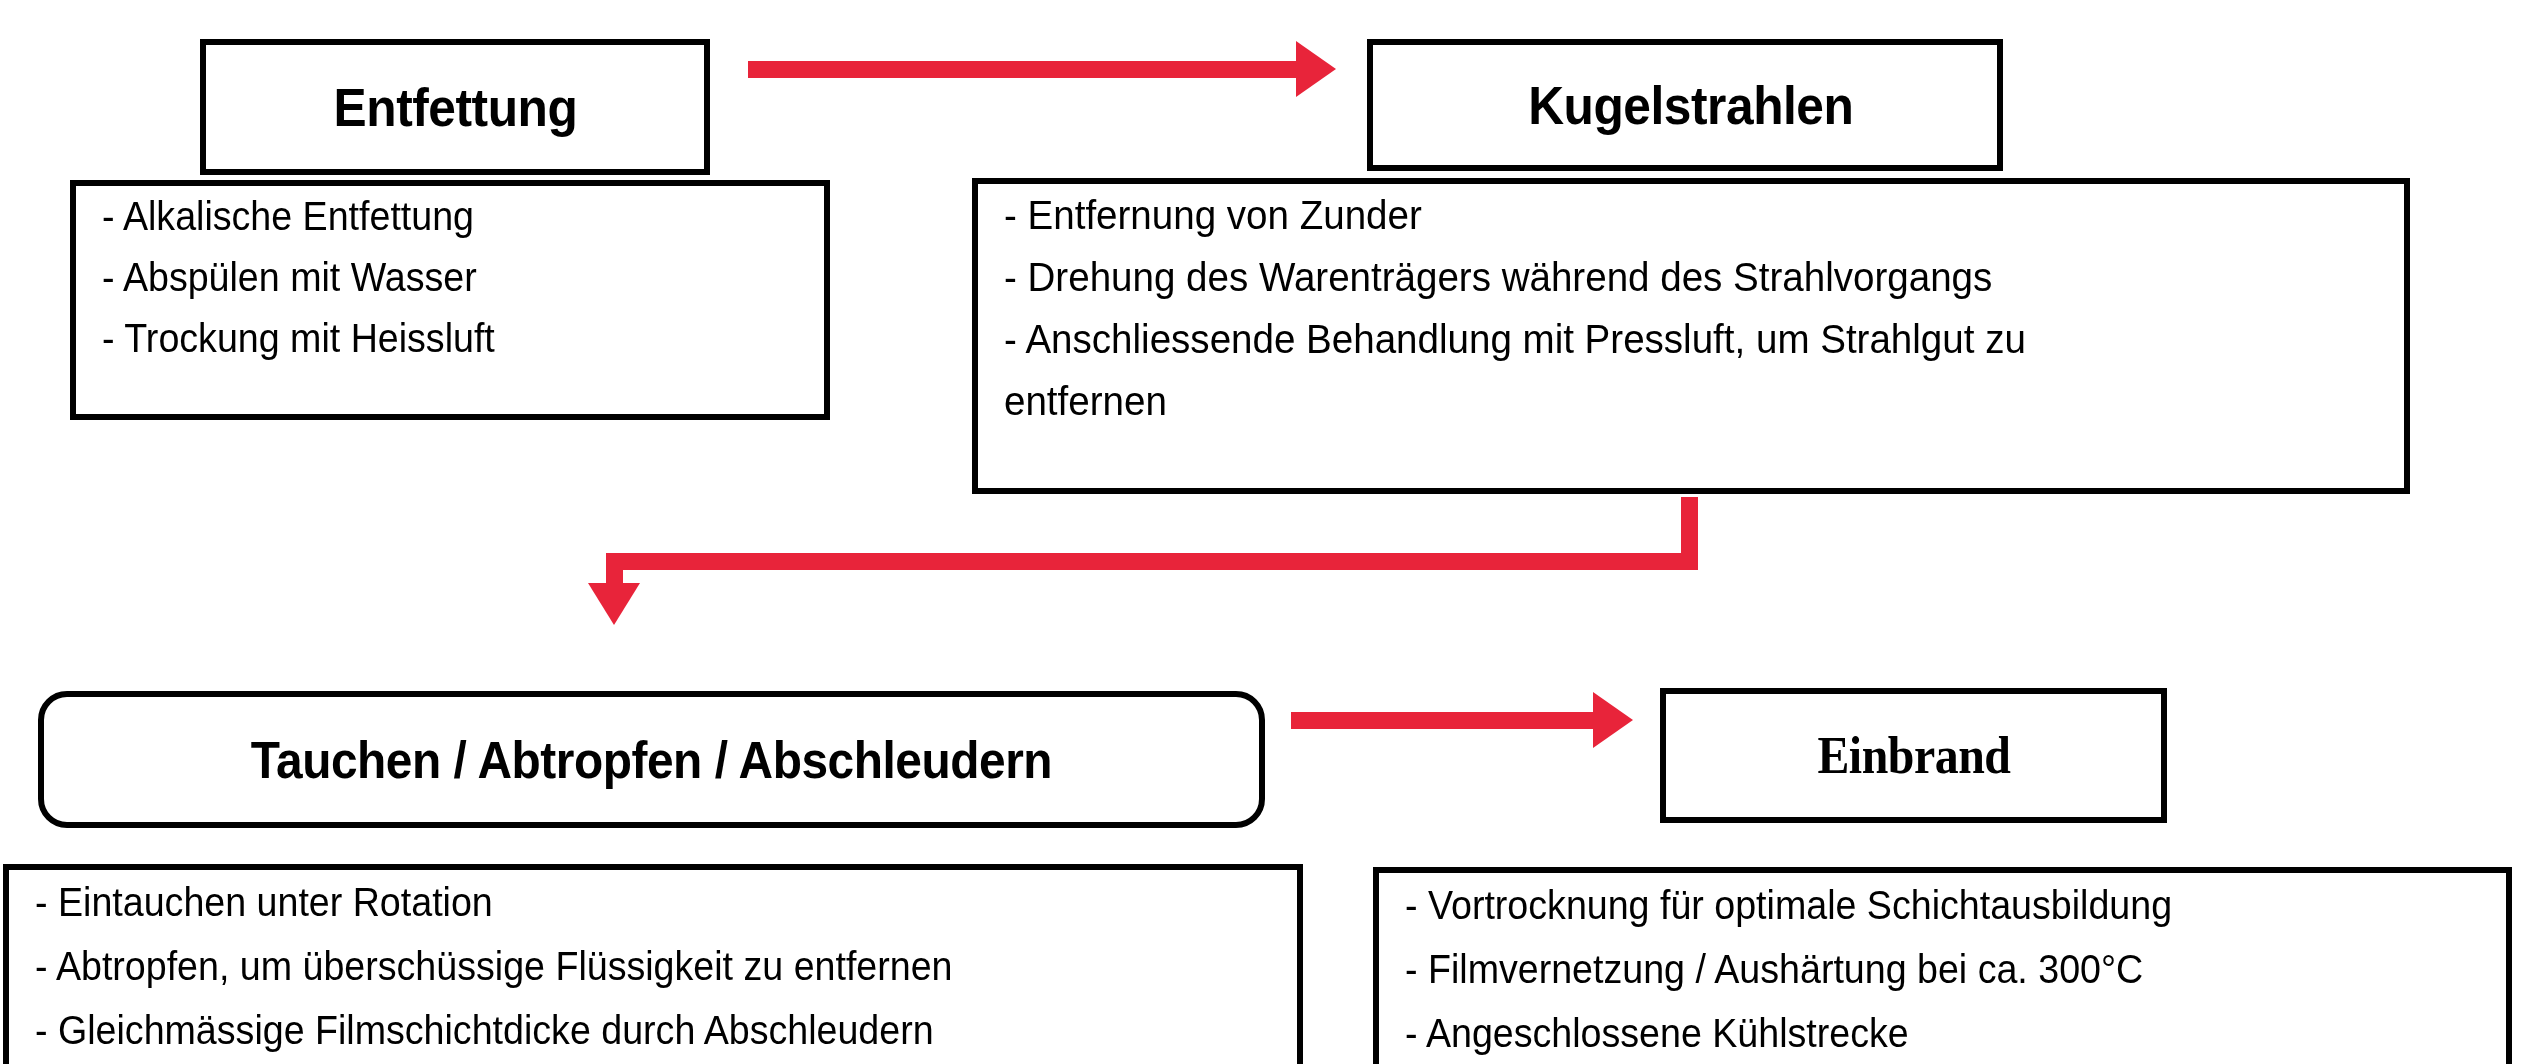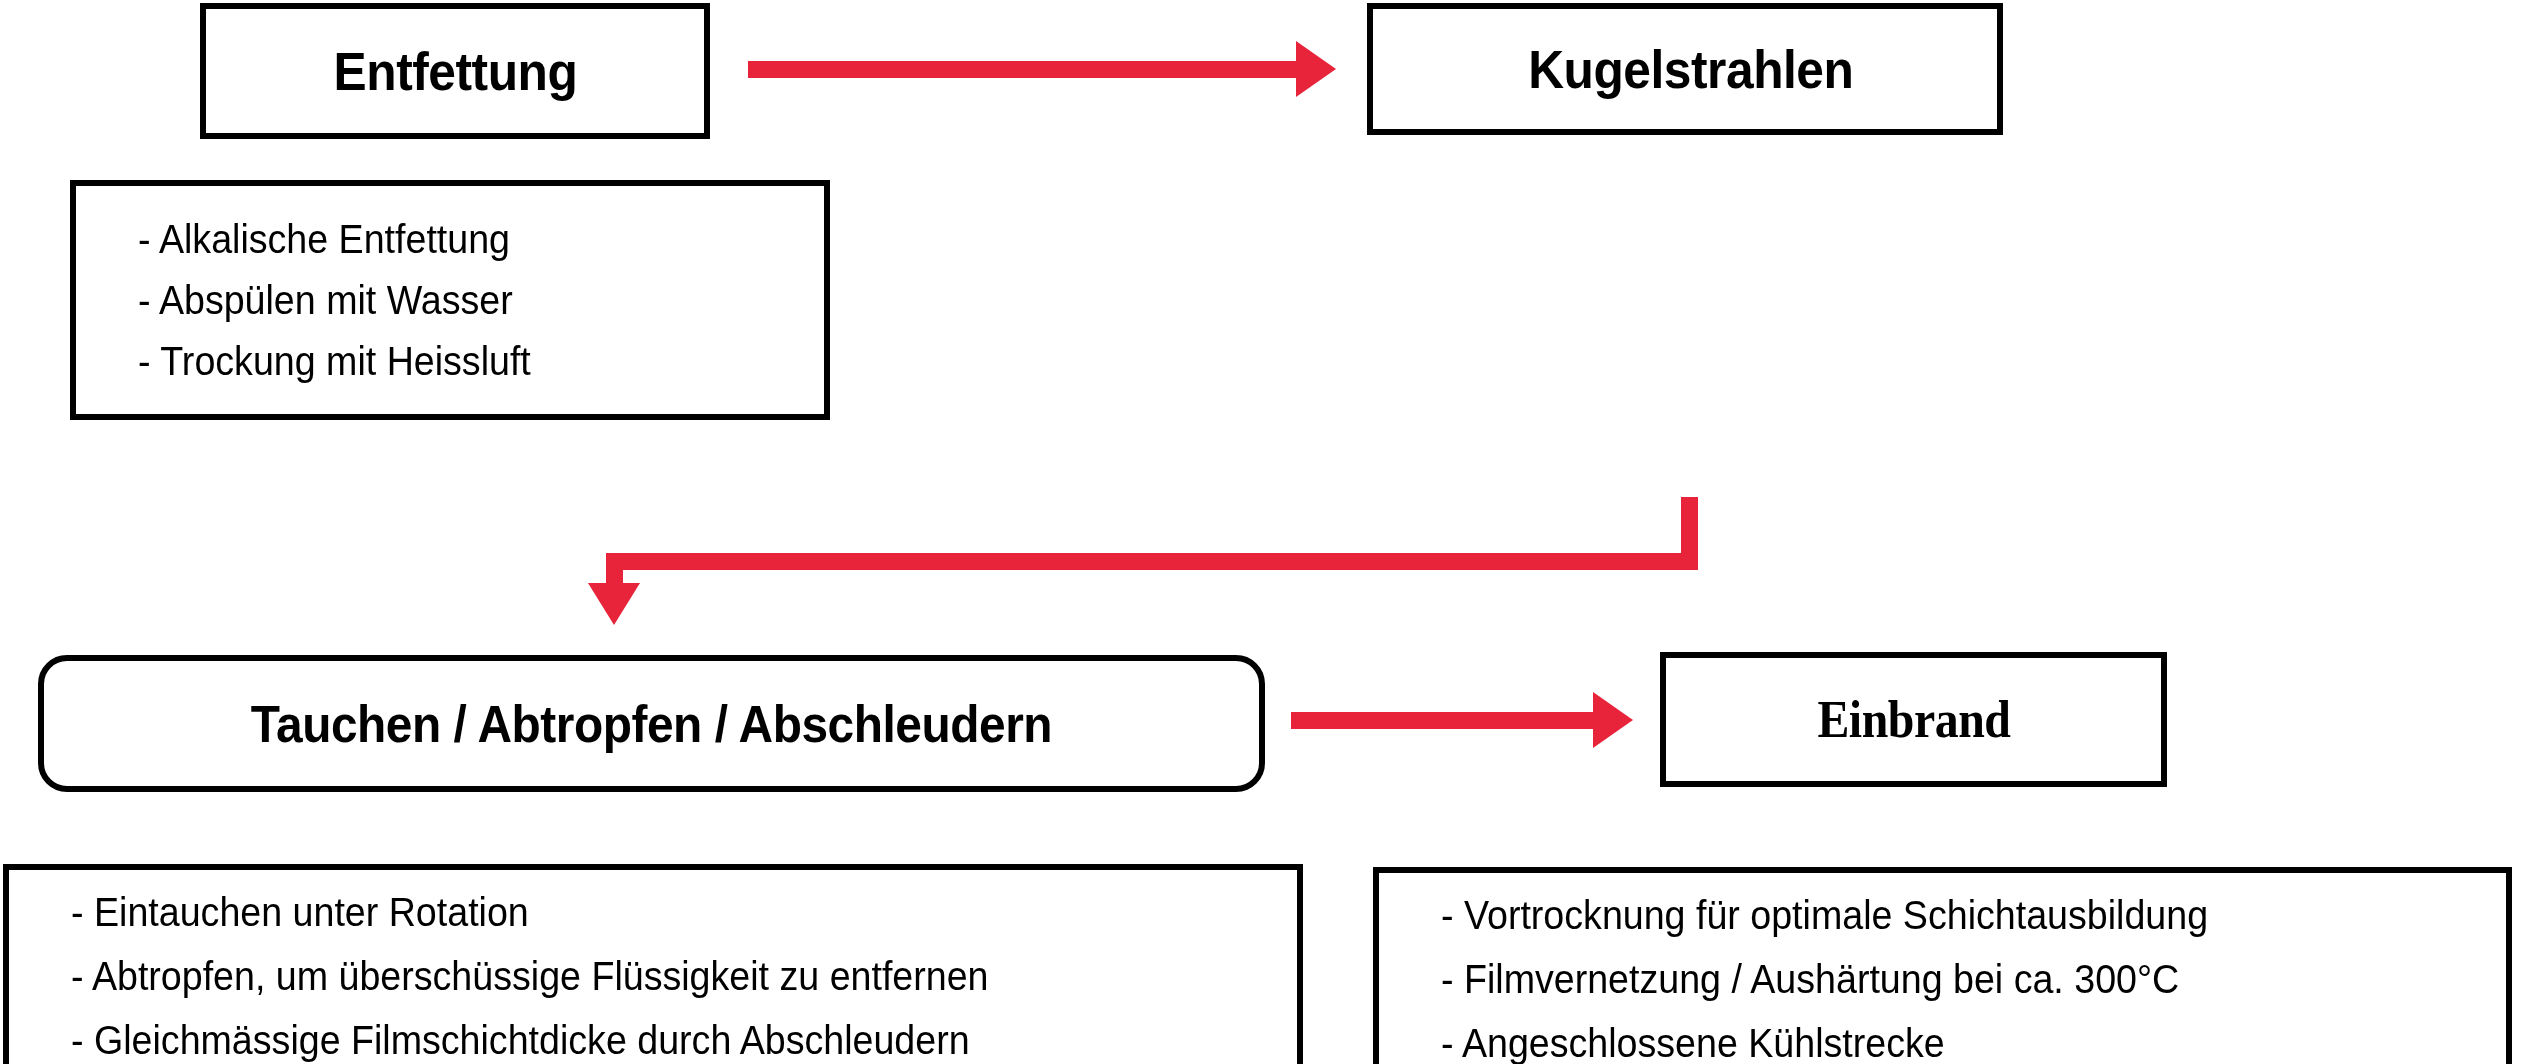--- a/index.html
+++ b/index.html
@@ -21,36 +21,36 @@
   .box {
     position: absolute;
     border: 6px solid #000000;
     background: #ffffff;
   }
 
   .title-box {
     display: flex;
     align-items: center;
     justify-content: center;
+    margin-top: 36px;
   }
 
   .title-text {
     font-weight: 700;
     font-size: 54px;
     letter-spacing: -0.5px;
     color: #000000;
     white-space: nowrap;
     transform: scaleX(0.92);
   }
 
   .detail-box {
     display: flex;
     flex-direction: column;
-    justify-content: center;
-    padding-left: 36px;
+    justify-content: flex-start;
   }
 
   .detail-list {
     list-style: none;
     padding: 0 26px;
   }
 
   .detail-list li {
     font-weight: 400;
     color: #000000;
@@ -139,20 +139,28 @@
 
   <div class="arrow" id="arrow-entfettung-kugelstrahlen">
     <div class="arrow-shaft-h"></div>
     <div class="arrow-head-right"></div>
   </div>
 
   <div class="box title-box" id="box-kugelstrahlen">
     <span class="title-text">Kugelstrahlen</span>
   </div>
 
+  <div class="box detail-box" id="box-kugelstrahlen-details">
+    <ul class="detail-list">
+      <li>- Entfernung von Zunder</li>
+      <li>- Drehung des Warenträgers während des Strahlvorgangs</li>
+      <li>- Anschliessende Behandlung mit Pressluft, um Strahlgut zu
+entfernen</li>
+    </ul>
+  </div>
 
   <div class="arrow" id="arrow-kugelstrahlen-tauchen">
     <div class="arrow-shaft-v seg-a"></div>
     <div class="arrow-shaft-h seg-b"></div>
     <div class="arrow-shaft-v seg-c"></div>
     <div class="arrow-head-down"></div>
   </div>
 
   <div class="box title-box" id="box-tauchen">
     <span class="title-text">Tauchen / Abtropfen / Abschleudern</span>

